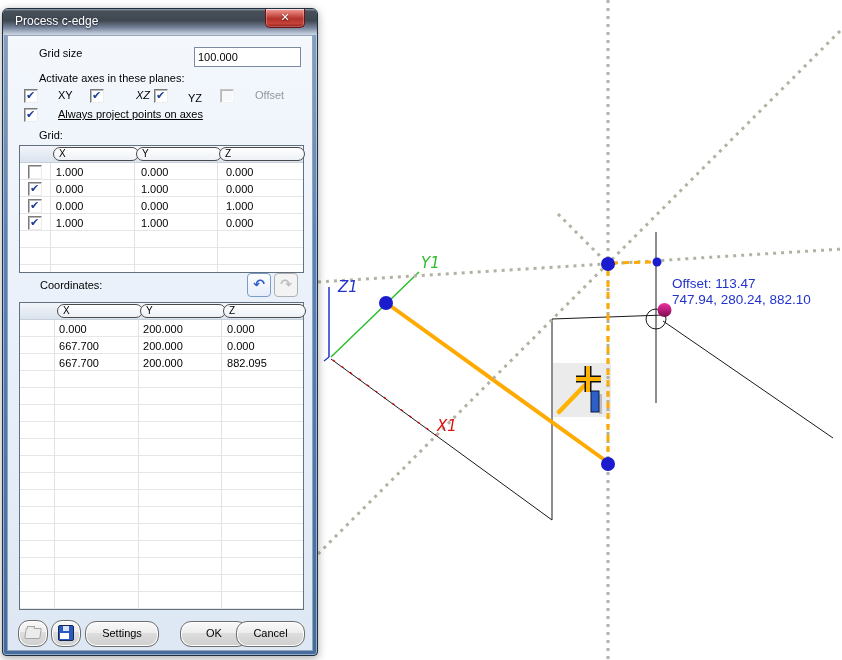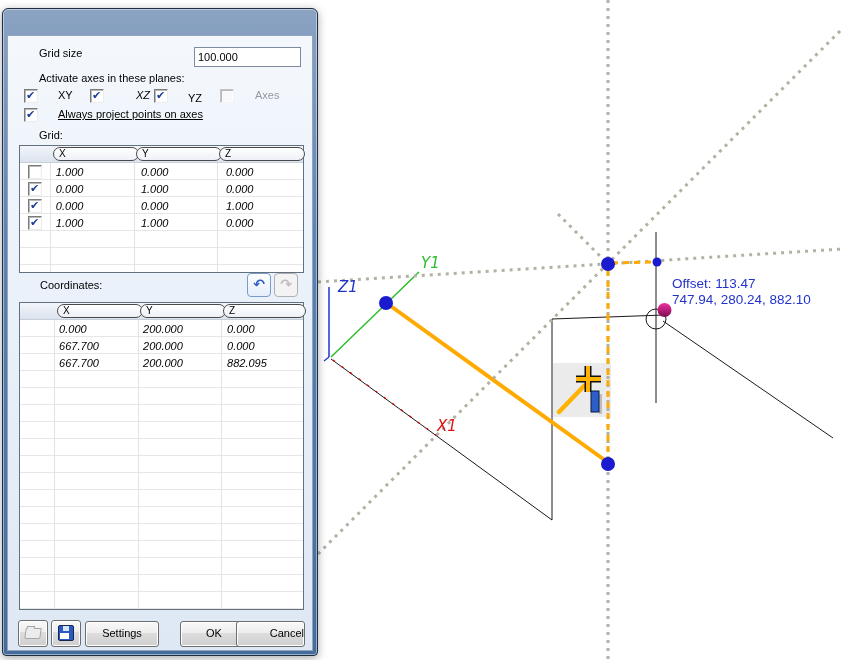--- a/index.html
+++ b/index.html
@@ -44,38 +44,38 @@
 
   
   .tablebox{position:absolute;background:#fff;border:1px solid #63707f;
       box-shadow:inset 1px 1px 0 #aab4c0;}
   .thead{position:absolute;left:0;right:0;top:0;height:16px;
       background:linear-gradient(180deg,#f2f5fa,#dbe3ee);border-bottom:1px solid #c7cfdb;}
   .pill{position:absolute;top:1px;height:12px;border:1px solid #4a4a4a;border-radius:7px;
       background:linear-gradient(180deg,#ffffff,#edf1f6);font-size:10px;line-height:12px;
       padding-left:5px;color:#000;cursor:pointer;}
   .tbody{position:absolute;left:0;right:0;top:17px;bottom:0;
-      background:repeating-linear-gradient(180deg,#ffffff 0 16px,#e6e6e6 16px 17px);font-style:italic;}
+      background:repeating-linear-gradient(180deg,#ffffff 0 16px,#e6e6e6 16px 17px);}
   .colsep{position:absolute;top:0;bottom:0;width:1px;background:#e2e2e2;}
   .trow{position:absolute;left:0;right:0;height:17px;display:flex;align-items:center;
       font-size:11px;color:#000;cursor:default;}
   .trow .c0a{width:30px;position:relative;height:17px;}
   .trow .c0b{width:34px;height:17px;}
   .trow .cell{width:83px;padding-left:8px;overflow:hidden;}
   .rowcb{position:absolute;left:8px;top:2px;}
 
   
   .mini{position:absolute;width:22px;height:22px;border-radius:4px;text-align:center;cursor:pointer;}
   .mini.on{border:1px solid #7a9cc8;background:linear-gradient(180deg,#fdfeff,#e6eefa);
       color:#2f5fc4;font-size:14px;font-weight:bold;line-height:20px;}
   .mini.off{border:1px solid #b0b0b0;background:#f3f3f3;color:#bdbdbd;font-size:14px;
       font-weight:bold;line-height:20px;cursor:default;}
 
   
-  .pbtn{position:absolute;height:24px;border:1px solid #6e6e6e;border-radius:3px;
+  .pbtn{position:absolute;height:24px;border:1px solid #6e6e6e;border-radius:11px;
       background:linear-gradient(180deg,#f9f9f9 0%,#ededed 45%,#dddddd 46%,#cfcfcf 100%);
       box-shadow:inset 0 0 0 1px #ffffff;font-size:11px;color:#000;text-align:center;
       line-height:23px;cursor:pointer;font-family:"Liberation Sans",sans-serif;}
   .pbtn.disabled{cursor:default;}
 
   
   .floppy{position:absolute;left:6px;top:4px;width:14px;height:14px;background:#2b59c3;
       border:1px solid #14264f;border-radius:2px;}
   .floppy:before{content:"";position:absolute;left:4px;top:0;width:6px;height:5px;background:#d9e4f4;}
   .floppy:after{content:"";position:absolute;left:1px;top:7px;width:9px;height:6px;background:#ffffff;}
@@ -148,20 +148,26 @@
     <text x="421" y="268" fill="#2dbe2d">Y1</text>
     <text x="437" y="431" fill="#e01010">X1</text>
   </g>
   <g font-family="'Liberation Sans',sans-serif" font-size="13.5" fill="#2233cc">
     <text x="672" y="288">Offset: 113.47</text>
     <text x="672" y="304">747.94, 280.24, 882.10</text>
   </g>
 </svg>
 
 <div class="window">
+  <div class="titlebar">
+    <span class="title">Process c-edge</span>
+    <div class="closebtn">
+      <span>✕</span>
+    </div>
+  </div>
   <div class="client">
 
     <span class="lbl" style="left:14px;top:11px;">Grid size</span>
     <input class="txtinput" type="text" value="100.000" style="">
 
     <span class="lbl" style="left:14px;top:36px;">Activate axes in these planes:</span>
 
     <span class="cb" style="left:16px;top:53px;">
         <span class="mark">✔</span>
       </span>
@@ -170,21 +176,21 @@
         <span class="mark">✔</span>
       </span>
     <span class="lbl" style="left:111px;top:53px;font-style:italic;">XZ</span>
     <span class="cb" style="left:146px;top:53px;">
         <span class="mark">✔</span>
       </span>
     <span class="lbl" style="left:163px;top:56px;">YZ</span>
     <span class="cb disabled" style="left:212px;top:53px;">
         <span class="mark"></span>
       </span>
-    <span class="lbl gray" style="left:230px;top:53px;">Axes</span>
+    <span class="lbl gray" style="left:230px;top:53px;">Offset</span>
 
     <span class="cb" style="left:16px;top:72px;">
         <span class="mark">✔</span>
       </span>
     <span class="lbl" style="left:33px;top:72px;text-decoration:underline;">Always project points on axes</span>
 
     <span class="lbl" style="left:14px;top:93px;">Grid:</span>
 
     <div class="tablebox" style="left:11px;top:109px;width:283px;height:126px;">
       <div class="thead">
@@ -275,15 +281,15 @@
     </div>
 
     <div class="pbtn disabled" style="left:10px;top:584px;width:28px;height:25px;">
       <span class="gfolder"></span>
     </div>
     <div class="pbtn" style="left:43px;top:584px;width:28px;height:25px;">
       <span class="floppy"></span>
     </div>
     <div class="pbtn" style="left:77px;top:585px;width:72px;"><span>Settings</span></div>
     <div class="pbtn" style="left:172px;top:585px;width:66px;"><span>OK</span></div>
-    <div class="pbtn" style="left:228px;top:585px;width:67px;text-align:right;"><span>Cancel</span></div>
+    <div class="pbtn" style="left:228px;top:585px;width:67px;"><span>Cancel</span></div>
   </div>
 </div>
 
 </body></html>

